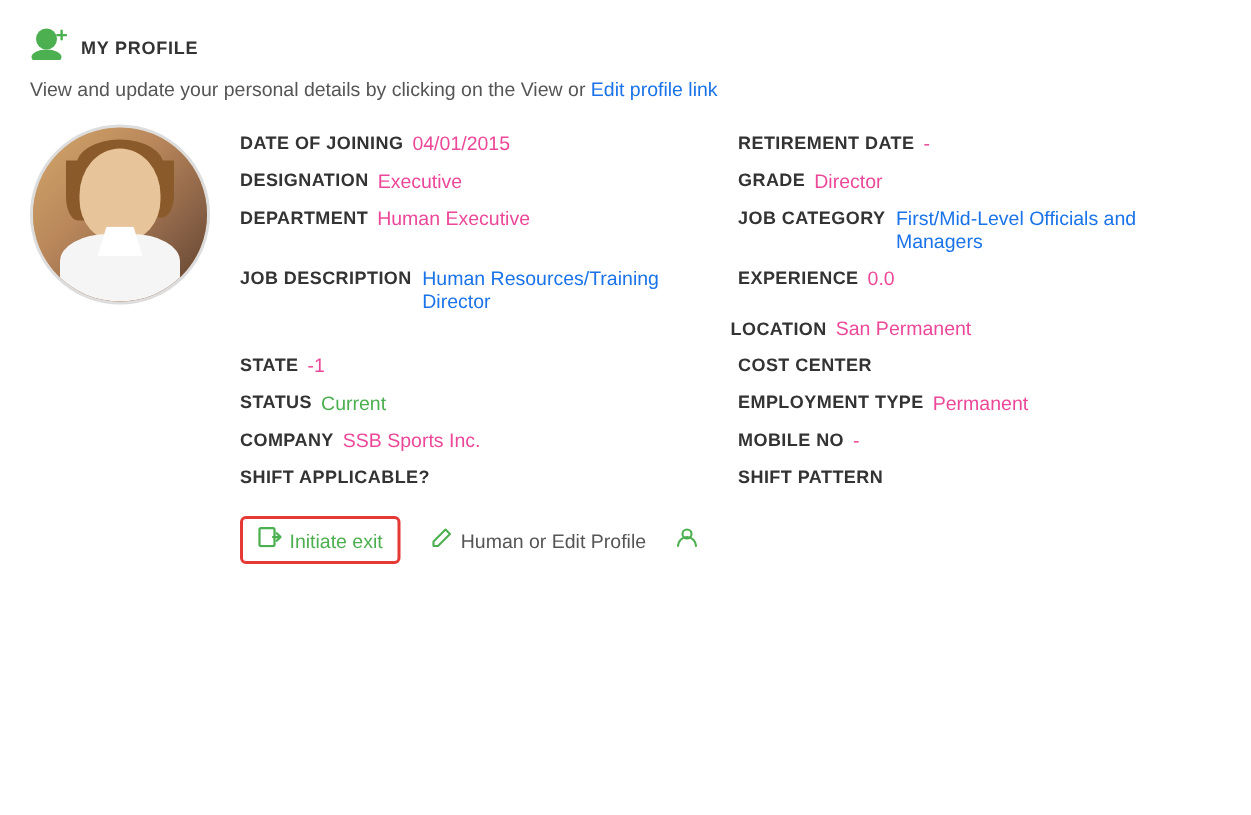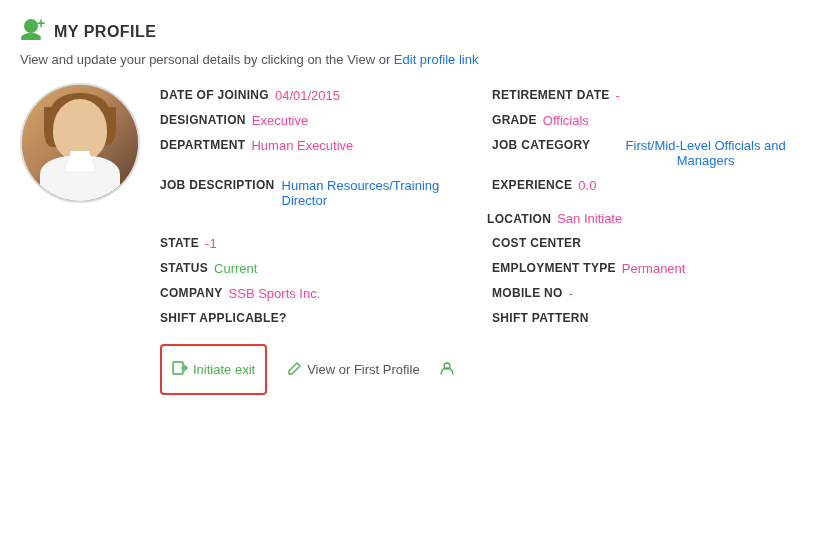--- a/index.html
+++ b/index.html
@@ -17,21 +17,21 @@
       display: flex;
       align-items: center;
       gap: 8px;
       margin-bottom: 6px;
     }
     .page-header-icon {
       color: #4caf50;
       font-size: 22px;
     }
     .page-title {
-      font-size: 16px;
+      font-size: 12px;
       font-weight: bold;
       color: #333;
       text-transform: uppercase;
       letter-spacing: 0.5px;
     }
 
     .subtitle {
       font-size: 13px;
       color: #555;
       margin-bottom: 16px;
@@ -154,21 +154,21 @@
       flex-wrap: wrap;
       margin-top: 14px;
     }
 
     .action-btn-initiate {
       display: flex;
       align-items: center;
       gap: 5px;
       border: 2px solid #e53935;
       border-radius: 4px;
-      padding: 15px 10px;
+      padding: 5px 10px;
       color: #4caf50;
       font-size: 13px;
       cursor: pointer;
       background: #fff;
       font-weight: normal;
     }
     .action-btn-initiate .btn-icon {
       color: #4caf50;
       font-size: 15px;
     }
@@ -255,51 +255,51 @@
       </div>
     </div>
 
     <div class="two-col-section">
       <div class="col-field">
         <span class="field-label">DESIGNATION</span>
         <span class="field-value">Executive</span>
       </div>
       <div class="col-field">
         <span class="field-label">GRADE</span>
-        <span class="field-value">Officials</span>
+        <span class="field-value">Director</span>
       </div>
     </div>
 
     <div class="two-col-section" style="align-items:flex-start;">
       <div class="col-field">
         <span class="field-label">DEPARTMENT</span>
         <span class="field-value">Human Executive</span>
       </div>
       <div class="col-field stacked">
         <span class="field-label">JOB CATEGORY</span>
-        <span class="field-value link-style" style="padding-left:4px;text-align:center;">First/Mid-Level Officials and Managers</span>
+        <span class="field-value link-style" style="padding-left:4px;">First/Mid-Level Officials and Managers</span>
       </div>
     </div>
 
     <div class="two-col-section" style="align-items:flex-start;">
       <div class="col-field stacked">
         <span class="field-label">JOB DESCRIPTION</span>
         <span class="field-value link-style" style="padding-left:4px;">Human Resources/Training Director</span>
       </div>
       <div class="col-field">
         <span class="field-label">EXPERIENCE</span>
         <span class="field-value">0.0</span>
       </div>
     </div>
 
     <div style="display:flex; align-items:flex-start; padding: 0 0 5px 0; margin-top:-2px;">
       <span style="flex:1;"></span>
       <div style="display:flex;align-items:center;gap:6px;flex:1;">
         <span class="field-label">LOCATION</span>
-        <span class="field-value">San Initiate</span>
+        <span class="field-value">San Permanent</span>
       </div>
     </div>
 
     <div class="two-col-section">
       <div class="col-field">
         <span class="field-label">STATE</span>
         <span class="field-value">-1</span>
       </div>
       <div class="col-field">
         <span class="field-label">COST CENTER</span>
@@ -350,21 +350,21 @@
         </span>
         <span class="label">Initiate exit</span>
       </button>
 
       <a class="action-link" href="#">
         <span class="link-icon">
           <svg width="15" height="15" viewBox="0 0 15 15" fill="none">
             <path d="M10 2l3 3L5 13H2v-3L10 2z" stroke="#4caf50" stroke-width="1.4" stroke-linecap="round" stroke-linejoin="round" fill="none"></path>
           </svg>
         </span>
-        <span class="link-text">View or First Profile</span>
+        <span class="link-text">Human or Edit Profile</span>
       </a>
 
       <a class="action-link" href="#">
         <span class="link-icon">
           <svg width="14" height="14" viewBox="0 0 14 14" fill="none">
             <circle cx="7" cy="5" r="3" stroke="#4caf50" stroke-width="1.4" fill="none"></circle>
             <path d="M1 13c0-3.31 2.69-6 6-6s6 2.69 6 6" stroke="#4caf50" stroke-width="1.4" stroke-linecap="round" fill="none"></path>
           </svg>
         </span>
       </a>

